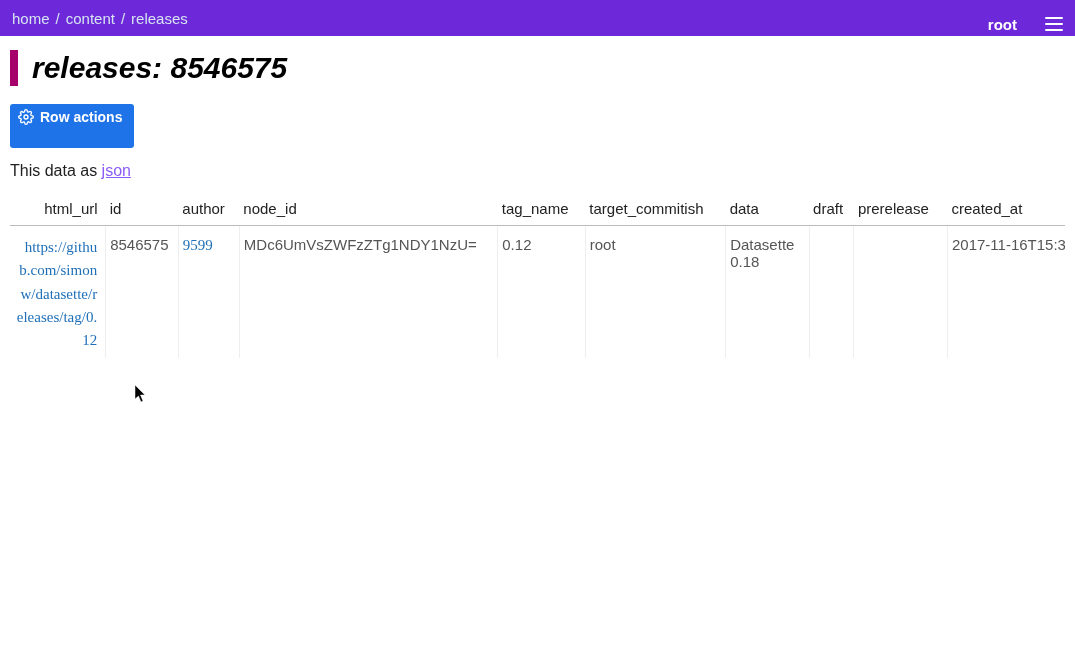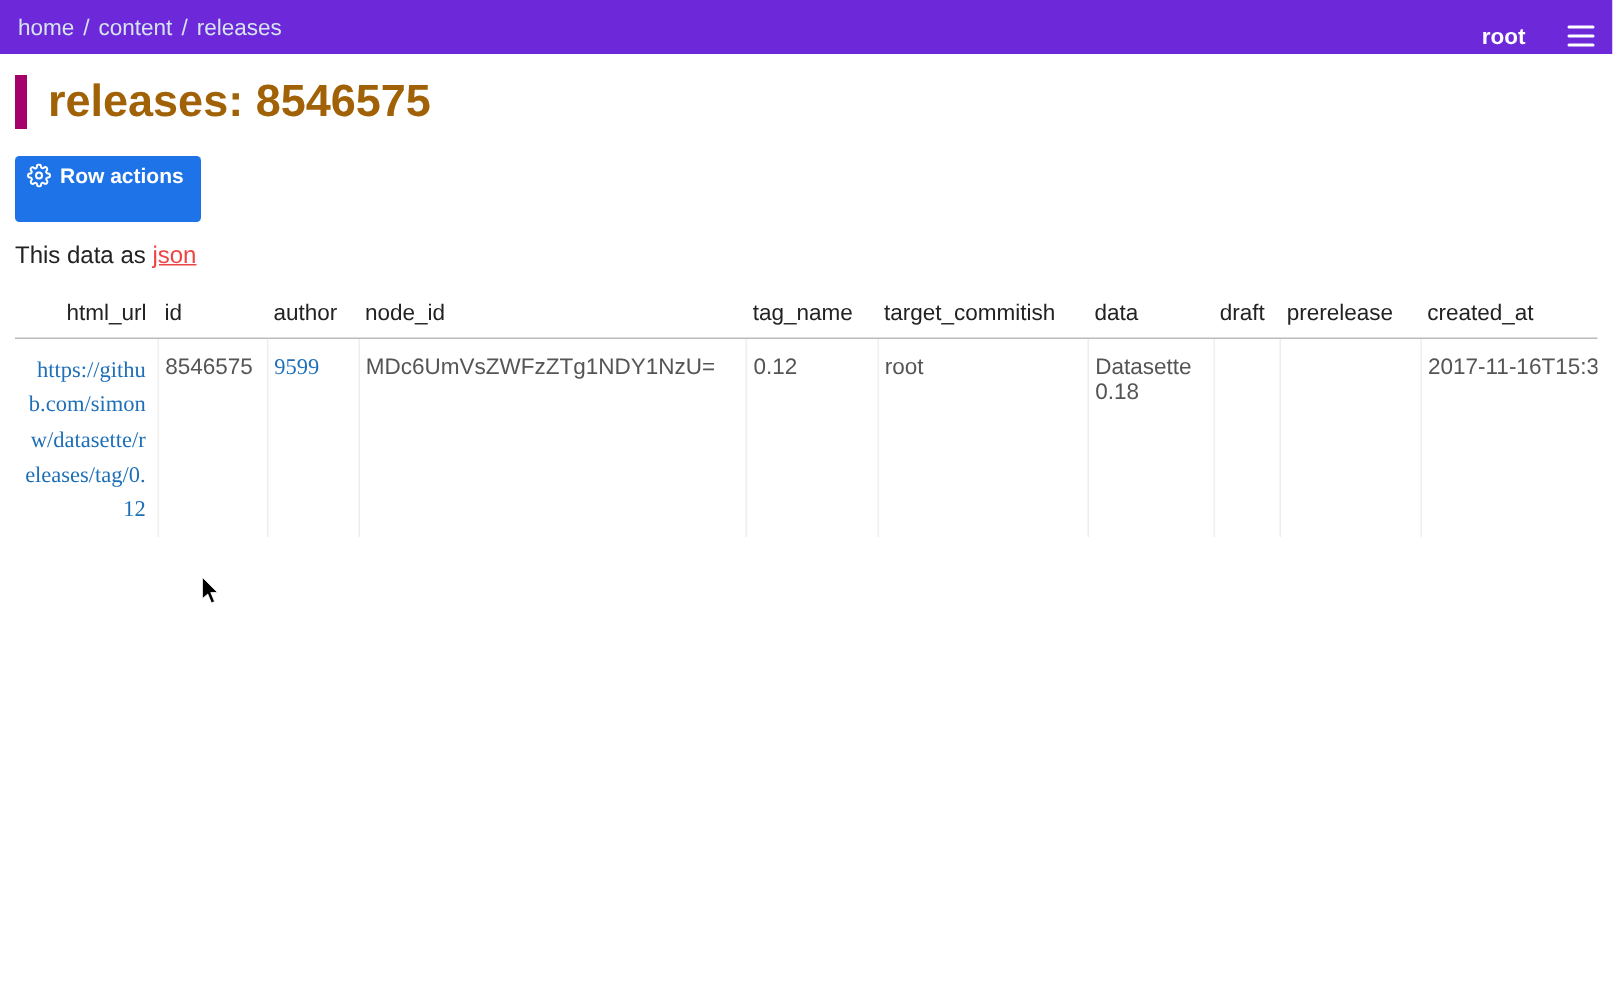--- a/index.html
+++ b/index.html
@@ -57,25 +57,26 @@
       height: 2px;
       background: #fff;
       border-radius: 1px;
     }
     .content {
       padding: 14px 10px;
     }
     .page-title {
       font-size: 30px;
       font-weight: 700;
-      color: #a16207;
+      color: #000000;
       padding-left: 14px;
       border-left: 8px solid #a6006a;
       margin-bottom: 18px;
       line-height: 1.2;
+      font-style: italic;
     }
     .row-actions-btn {
       background: #1e73e8;
       color: #fff;
       border: none;
       border-radius: 3px;
       padding: 5px 12px 23px 8px;
       font-size: 14px;
       font-weight: 600;
       display: inline-flex;
@@ -87,21 +88,21 @@
     .row-actions-btn svg {
       width: 16px;
       height: 16px;
     }
     .data-as {
       font-size: 16px;
       color: #222;
       margin-bottom: 14px;
     }
     .data-as a {
-      color: #ef4444;
+      color: #8b5cf6;
       text-decoration: underline;
     }
     .table-wrap {
       overflow-x: hidden;
       width: 100%;
     }
     table {
       border-collapse: collapse;
       font-size: 15px;
       width: 1080px;

